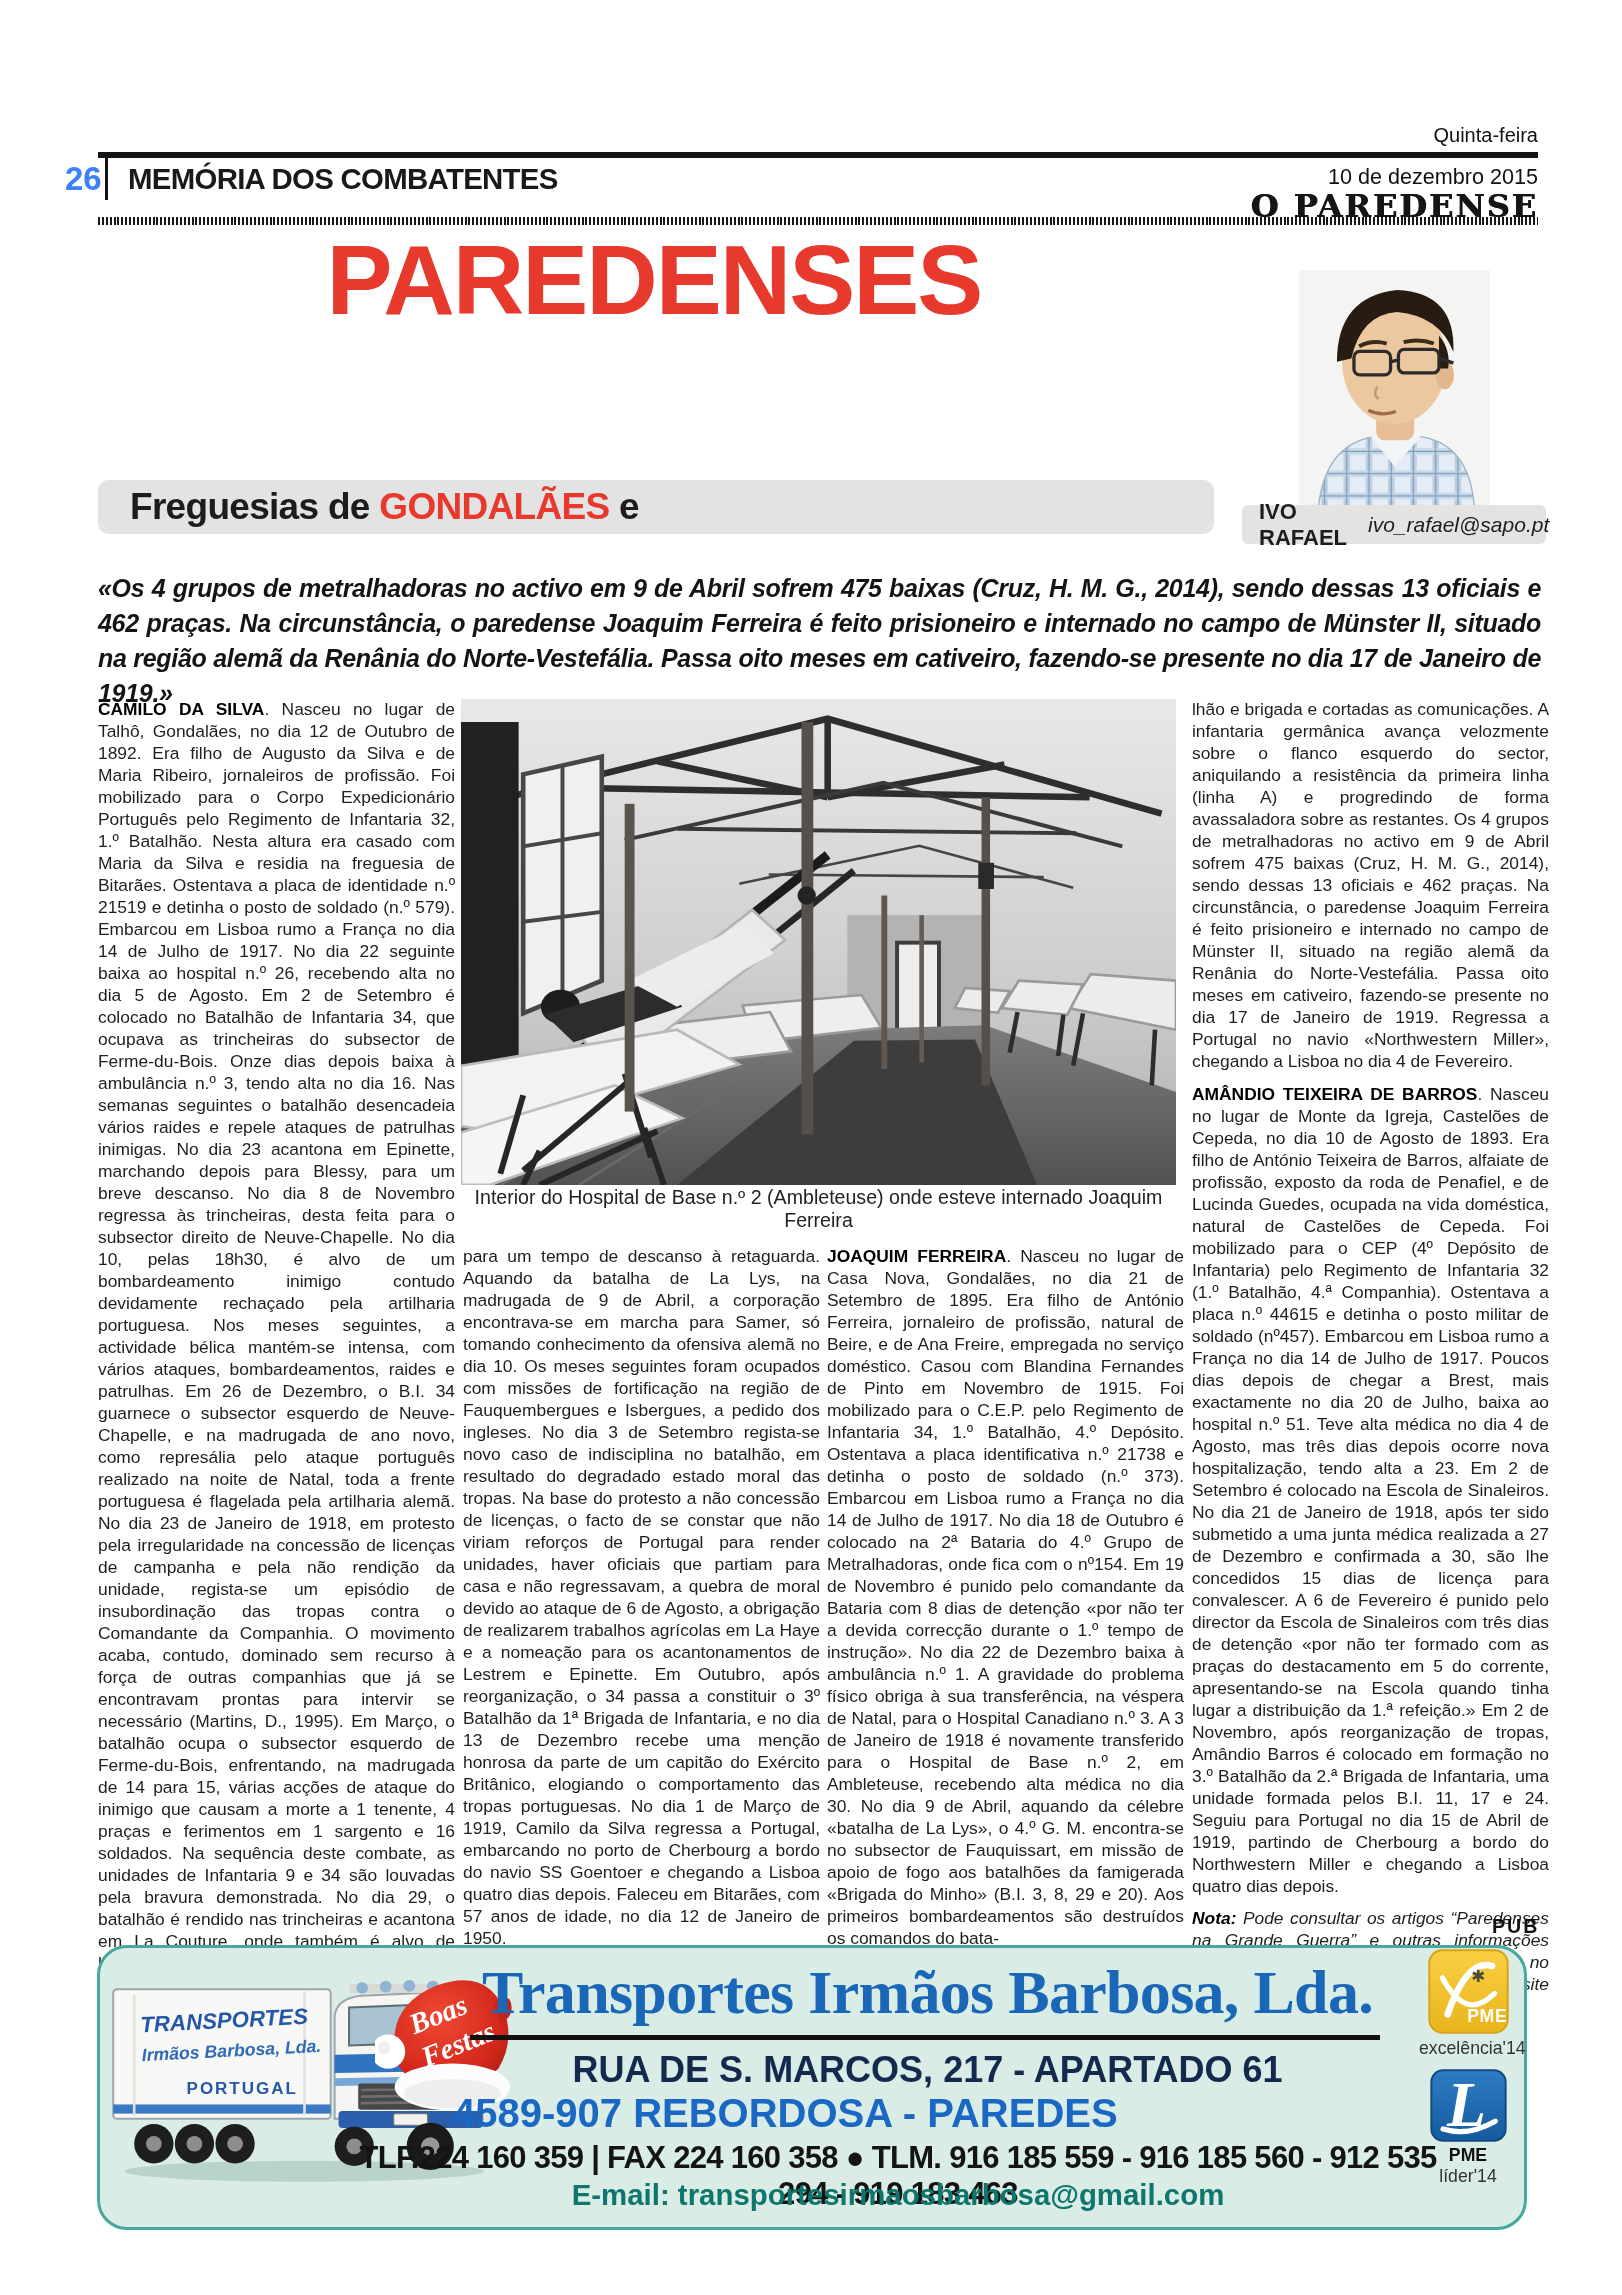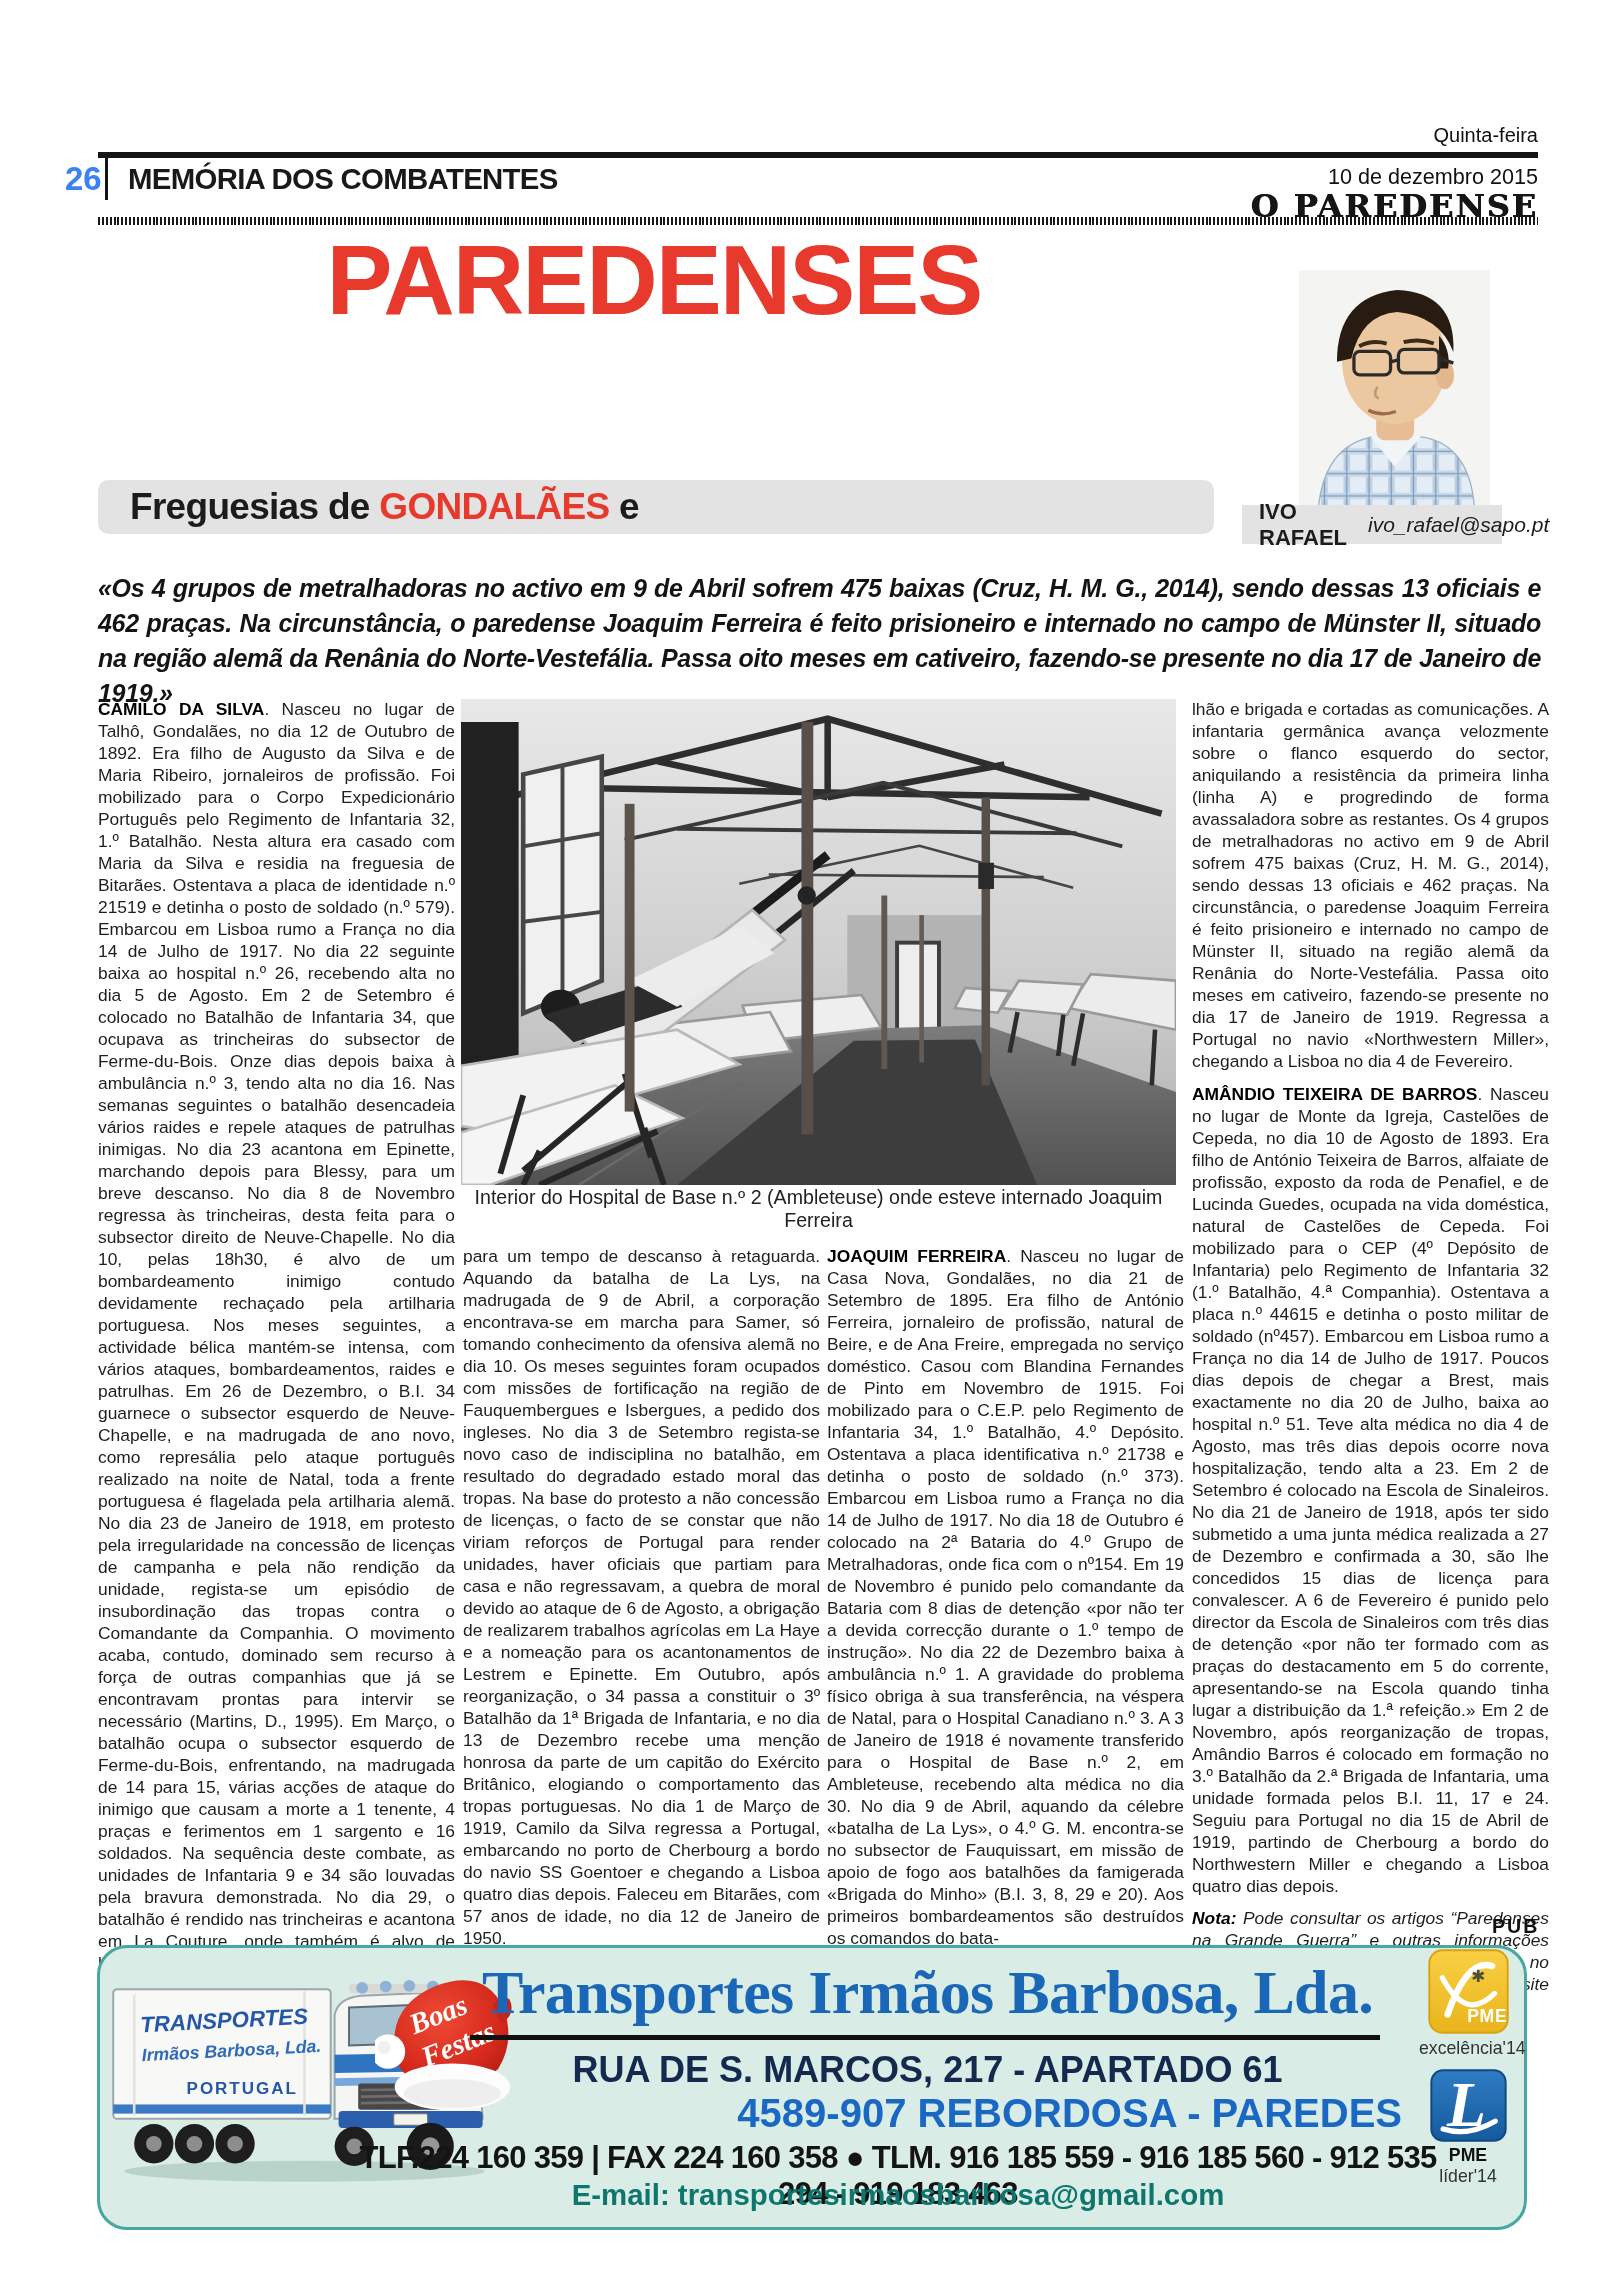--- a/index.html
+++ b/index.html
@@ -29,21 +29,21 @@
 
   
   .subtitle{left:98px;top:480px;width:1116px;height:54px;background:#e3e3e3;border-radius:10.5px;
     display:flex;align-items:center;padding-left:32px;box-sizing:border-box;
     font-size:37px;font-weight:bold;letter-spacing:-0.7px;white-space:pre;}
   .subtitle .dark{color:#1c1c1c;}
   .subtitle .red{color:#e8392d;}
 
   
   .author-photo{left:1299px;top:270px;width:191px;height:236px;}
-  .author-band{left:1242px;top:505px;width:260px;height:39px;background:#e3e3e3;border-radius:0;
+  .author-band{left:1242px;top:505px;width:304px;height:39px;background:#e3e3e3;border-radius:6px;
     display:flex;align-items:center;padding-left:17px;box-sizing:border-box;}
   .author-band .name{font-size:22px;font-weight:bold;color:#1c1c1c;}
   .author-band .bar{width:5.9px;height:23.6px;background:#e8392d;margin:0 9.2px 0 11.8px;}
   .author-band .mail{font-size:21px;font-style:italic;color:#1c1c1c;}
 
   
   .quote{left:98px;top:571px;width:1443px;font-size:25px;line-height:35px;
     font-weight:bold;font-style:italic;letter-spacing:-0.3px;color:#141414;text-align:justify;}
 
   
@@ -69,21 +69,21 @@
   .ad{left:97px;top:1945px;width:1430px;height:285px;background:#d9ece6;
     border:3.9px solid #46a89e;border-radius:30px;box-sizing:border-box;overflow:visible;}
   .ad-inner{position:absolute;left:0;top:0;width:100%;height:100%;}
   .ad-truck{position:absolute;left:7.9px;top:6.5px;width:393px;height:236px;}
   .ad-hat{position:absolute;left:275px;top:17px;width:143px;height:147px;}
   .ad-title{position:absolute;left:353px;top:9.2px;width:949px;text-align:center;
     font-family:"Liberation Serif",serif;font-weight:bold;font-size:62px;letter-spacing:-0.7px;color:#1a67b8;}
   .ad-underline{position:absolute;left:370px;top:87px;width:910px;height:4.6px;background:#101010;}
   .ad-address{position:absolute;left:353px;top:101px;width:949px;text-align:center;
     font-size:36px;font-weight:bold;color:#13294d;}
-  .ad-postal{position:absolute;left:353px;top:143px;width:949px;text-align:right;
+  .ad-postal{position:absolute;left:353px;top:143px;width:949px;text-align:left;
     font-size:40px;font-weight:bold;color:#1a67c4;}
   .ad-phones{position:absolute;left:255px;top:192px;width:1086px;text-align:center;
     font-size:31px;font-weight:bold;color:#141414;letter-spacing:-0.7px;}
   .ad-email{position:absolute;left:255px;top:230px;width:1086px;text-align:center;
     font-size:29.4px;font-weight:bold;color:#0f766e;}
   .ad-badges{position:absolute;left:1319px;top:1.3px;width:98px;text-align:center;}
   .badge-cap{font-size:17.7px;color:#333;margin:1.3px 0 10.5px 0;}
   .badge-cap b{color:#111;}
 </style>
 </head>

